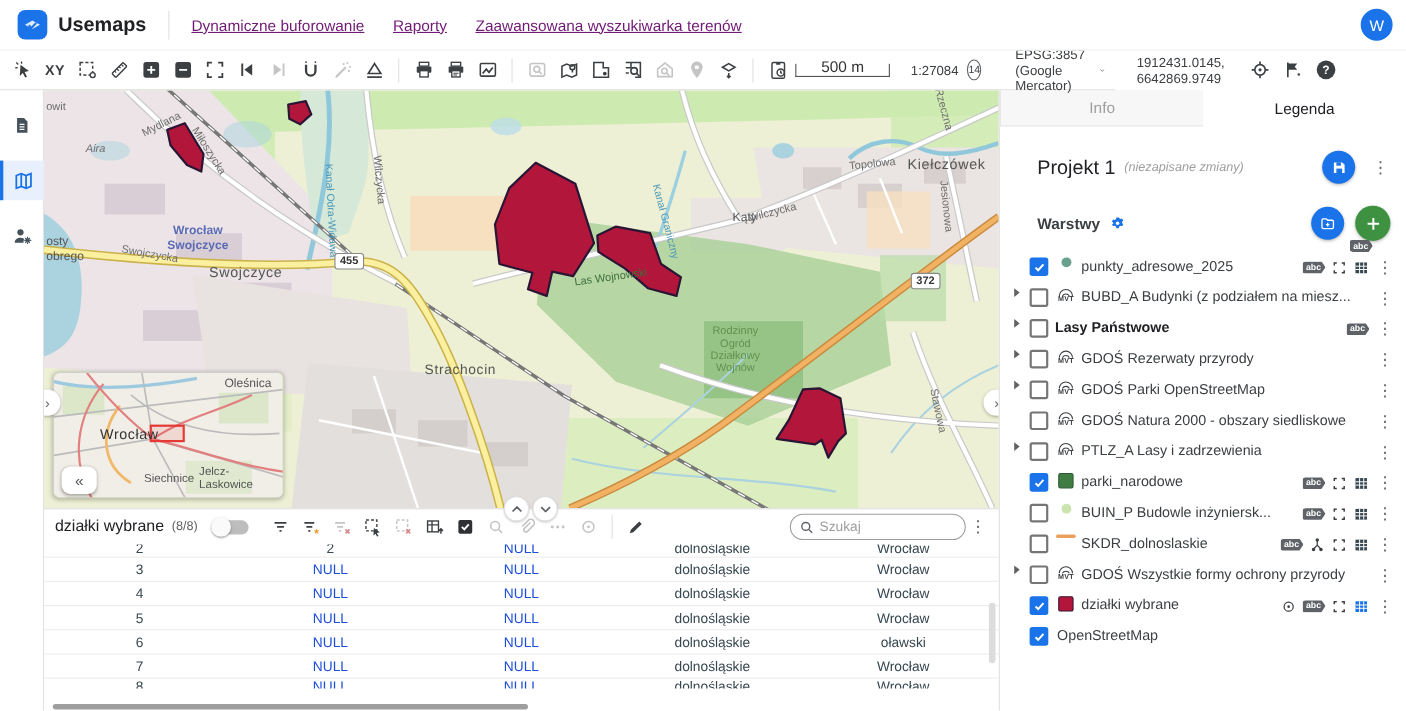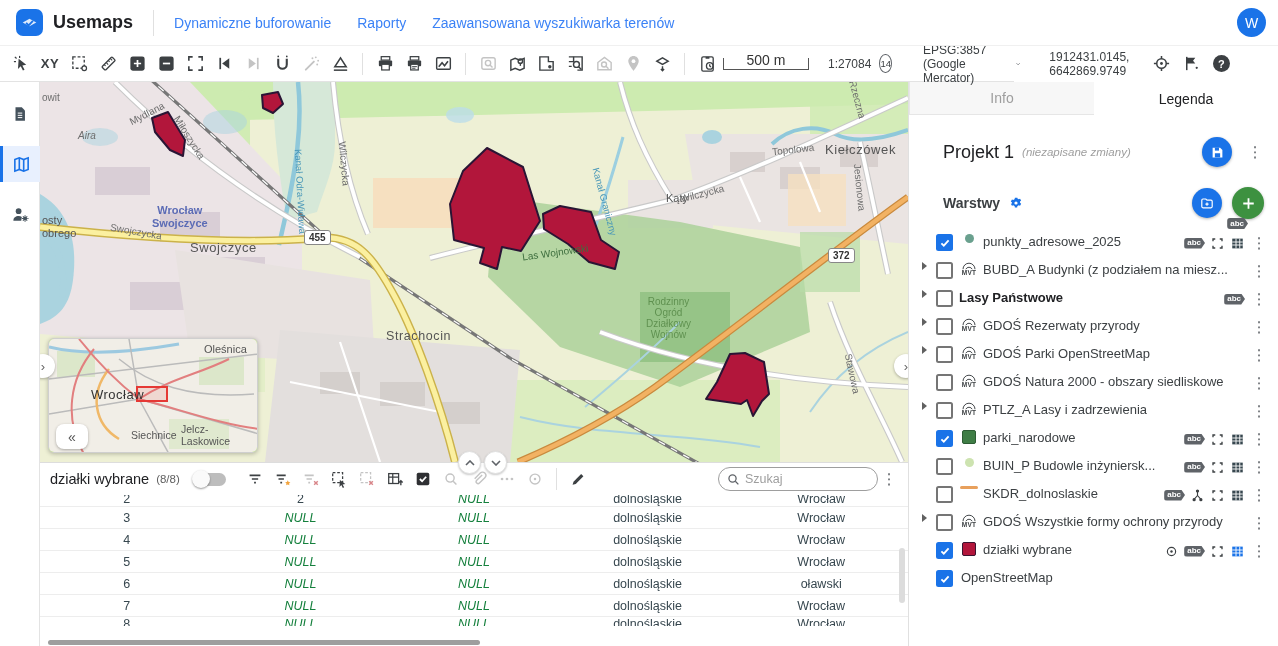--- a/index.html
+++ b/index.html
@@ -4,32 +4,32 @@
 <style>
   *{margin:0;padding:0;box-sizing:border-box;}
   html,body{width:1278px;height:646px;overflow:hidden;font-family:"Liberation Sans",sans-serif;background:#fff;color:#202124;}
   svg{display:block;}
   
   .topbar{position:absolute;left:0;top:0;width:1278px;height:46px;background:#fff;display:flex;align-items:center;padding:0 12px 0 16px;border-bottom:1px solid #f0f0f0;z-index:30;}
   .logo{width:27px;height:27px;border-radius:7px;background:#1a73e8;display:flex;align-items:center;justify-content:center;}
   .brand{font-size:18px;font-weight:bold;margin-left:10px;color:#202124;}
   .topdiv{width:1px;height:26px;background:#e0e0e0;margin:0 20px;}
   .menu{display:flex;gap:26px;}
-  .menu-item{font-size:14px;color:#3b82f6;cursor:pointer;}
+  .menu-item{font-size:14px;color:#701a75;cursor:pointer;text-decoration:underline;}
   .avatar{margin-left:auto;width:29px;height:29px;border-radius:50%;background:#1a73e8;color:#fff;font-size:14px;display:flex;align-items:center;justify-content:center;}
   
   .toolbar{position:absolute;left:0;top:46px;width:1014px;height:36px;background:#fff;border-bottom:1px solid #e3e3e3;display:flex;align-items:center;padding:0 10px 0 8px;gap:3px;z-index:29;}
   .tbtn{min-width:26px;height:26px;display:flex;align-items:center;justify-content:center;border-radius:4px;cursor:pointer;flex:0 0 auto;}
   .tdiv{width:1px;height:22px;background:#e0e0e0;margin:0 6px;flex:0 0 auto;}
   .xy{font-size:13px;font-weight:bold;color:#3c4043;letter-spacing:.5px;}
   .scalebar{margin-left:auto;width:86px;height:12px;border-left:1px solid #555;border-right:1px solid #555;border-bottom:1px solid #555;position:relative;flex:0 0 auto;}
   .scalebar span{position:absolute;left:0;right:0;top:-6px;text-align:center;font-size:14px;color:#333;}
   .ratio{font-size:12px;color:#3c4043;margin-left:16px;}
   .zoomcirc{width:19px;height:19px;border:1.5px solid #5f6368;border-radius:50%;font-size:9.5px;color:#3c4043;display:flex;align-items:center;justify-content:center;margin-left:5px;}
-  .proj{display:flex;align-items:center;gap:24px;margin-left:28px;font-size:12px;color:#3c4043;cursor:pointer;}
+  .proj{display:flex;align-items:center;gap:8px;margin-left:28px;font-size:12px;color:#3c4043;cursor:pointer;}
   .coords{font-size:12px;color:#3c4043;margin-left:26px;}
   .tb-right-icons{display:flex;align-items:center;gap:4px;margin-left:16px;}
   .help{width:17px;height:17px;border-radius:50%;background:#3c4043;color:#fff;font-size:11px;font-weight:bold;display:flex;align-items:center;justify-content:center;}
   
   .sidebar{position:absolute;left:0;top:82px;width:40px;bottom:0;background:#fff;border-right:1px solid #e3e3e3;z-index:25;}
   .side-item{width:40px;height:36px;display:flex;align-items:center;justify-content:center;cursor:pointer;margin-top:14px;}
   .side-item.active{background:#e8f0fe;border-left:3px solid #1a73e8;}
   
   .map{position:absolute;left:40px;top:82px;width:868px;height:380px;background:#eef0d5;overflow:hidden;}
   .mlabel{position:absolute;font-size:10px;color:#6d6d6d;pointer-events:none;white-space:nowrap;}
@@ -51,21 +51,21 @@
   .toggle{width:32px;height:13px;background:#bdbdbd;border-radius:7px;position:relative;margin:0 14px 0 4px;cursor:pointer;flex:0 0 auto;}
   .toggle::after{content:"";position:absolute;left:-2px;top:-3px;width:18px;height:18px;border-radius:50%;background:#fafafa;box-shadow:0 1px 2px rgba(0,0,0,.4);}
   .search-box{margin-left:auto;width:160px;height:24px;border:1px solid #9e9e9e;border-radius:12px;display:flex;align-items:center;padding:0 8px;gap:5px;}
   .search-box input{border:none;outline:none;font-size:12.5px;color:#3c4043;width:110px;font-family:"Liberation Sans",sans-serif;background:transparent;}
   .search-box input::placeholder{color:#9e9e9e;}
   .kebab{font-size:15px;color:#5f6368;width:18px;text-align:center;cursor:pointer;flex:0 0 auto;}
   .thead{height:21px;display:flex;align-items:center;border-bottom:1px solid #e8e8e8;}
   .thcell{flex:1;text-align:center;font-size:12px;color:#757575;}
   .trow{display:flex;height:22px;align-items:center;border-bottom:1px solid #ededed;}
   .tcell{flex:1;text-align:center;font-size:12.5px;color:#37474f;}
-  .tcell.null{font-style:italic;color:#15803d;}
+  .tcell.null{color:#1d4ed8;}
   .clip-top{height:12px;overflow:hidden;align-items:flex-end;}
   .clip-bottom{height:9px;overflow:hidden;align-items:flex-start;border-bottom:none;}
   .hscroll{position:absolute;left:8px;bottom:1px;width:432px;height:5px;background:#9e9e9e;border-radius:3px;cursor:pointer;}
   .vscroll{position:absolute;right:3px;top:85px;width:6px;height:55px;background:#dcdcdc;border-radius:3px;cursor:pointer;}
   .collapse-circ{position:absolute;top:-12px;width:23px;height:23px;border-radius:50%;background:#fff;border:1px solid #e0e0e0;box-shadow:0 1px 2px rgba(0,0,0,.2);display:flex;align-items:center;justify-content:center;cursor:pointer;z-index:22;}
   
   .rightpanel{position:absolute;left:908px;top:82px;width:370px;bottom:0;background:#fff;border-left:1px solid #e0e0e0;z-index:21;}
   .tabs{display:flex;height:33px;}
   .tab{flex:1;display:flex;align-items:center;justify-content:center;font-size:14px;cursor:pointer;}
   .tab.active{color:#202124;background:#fff;}

